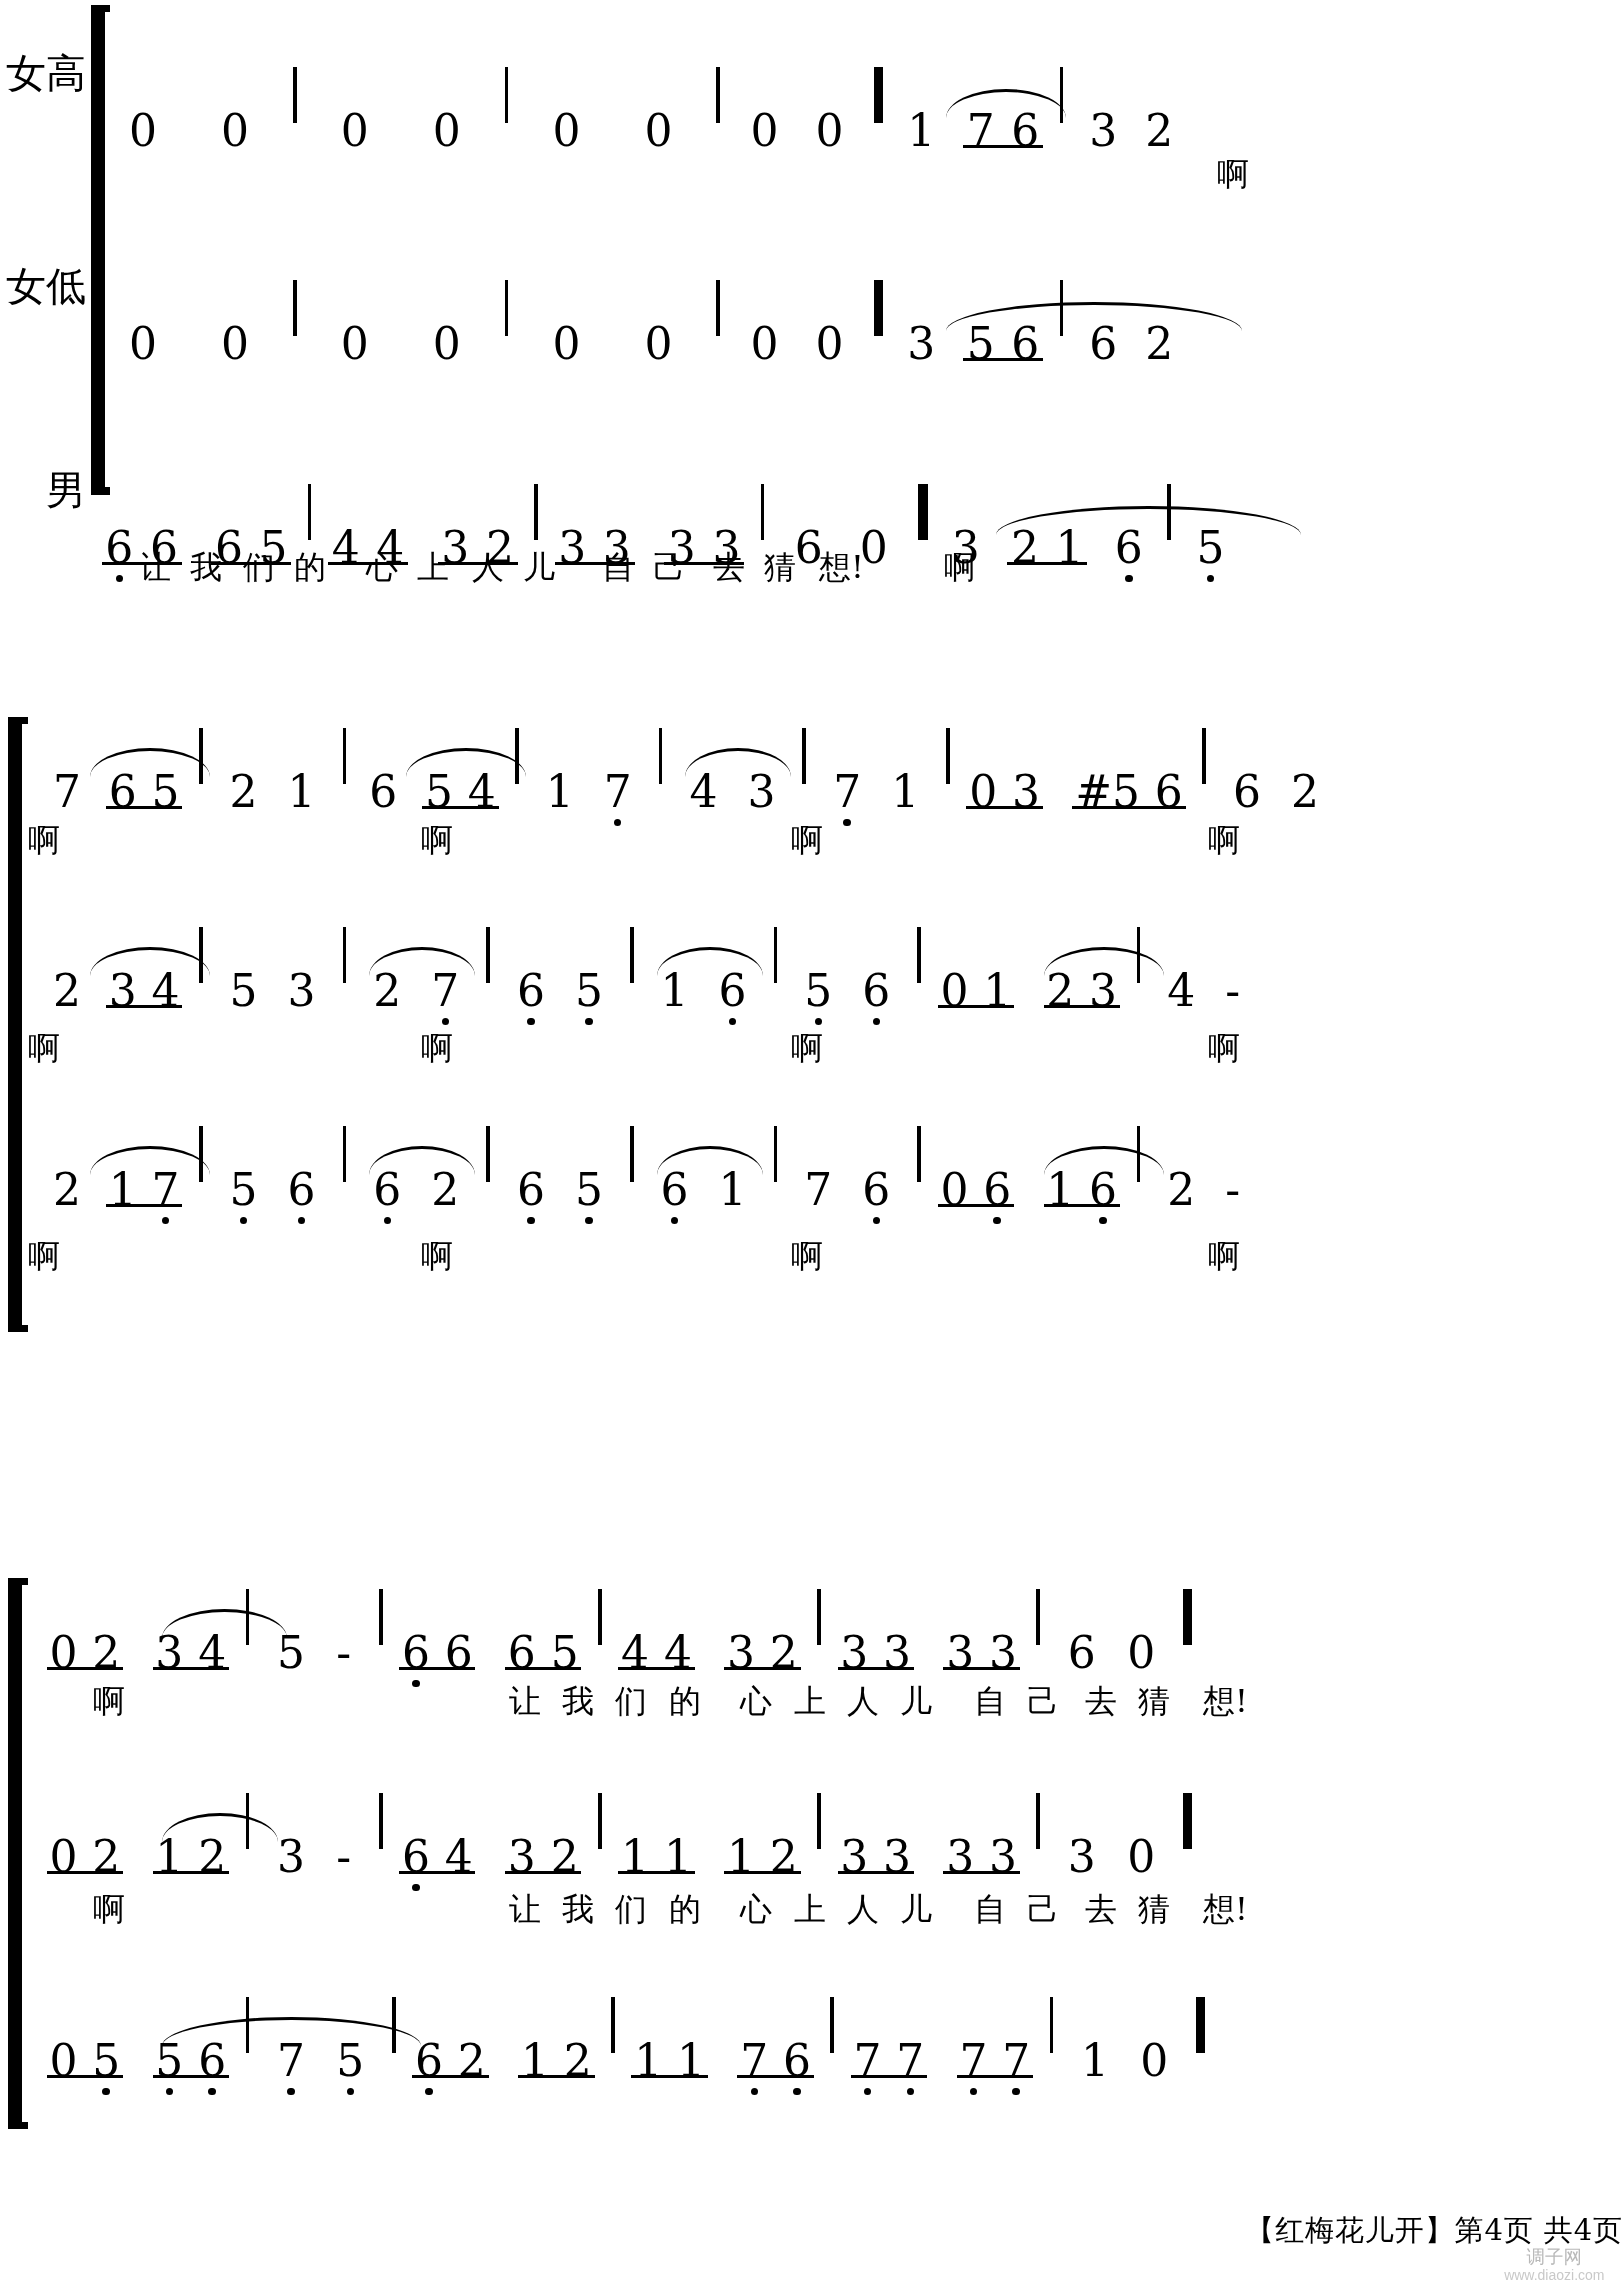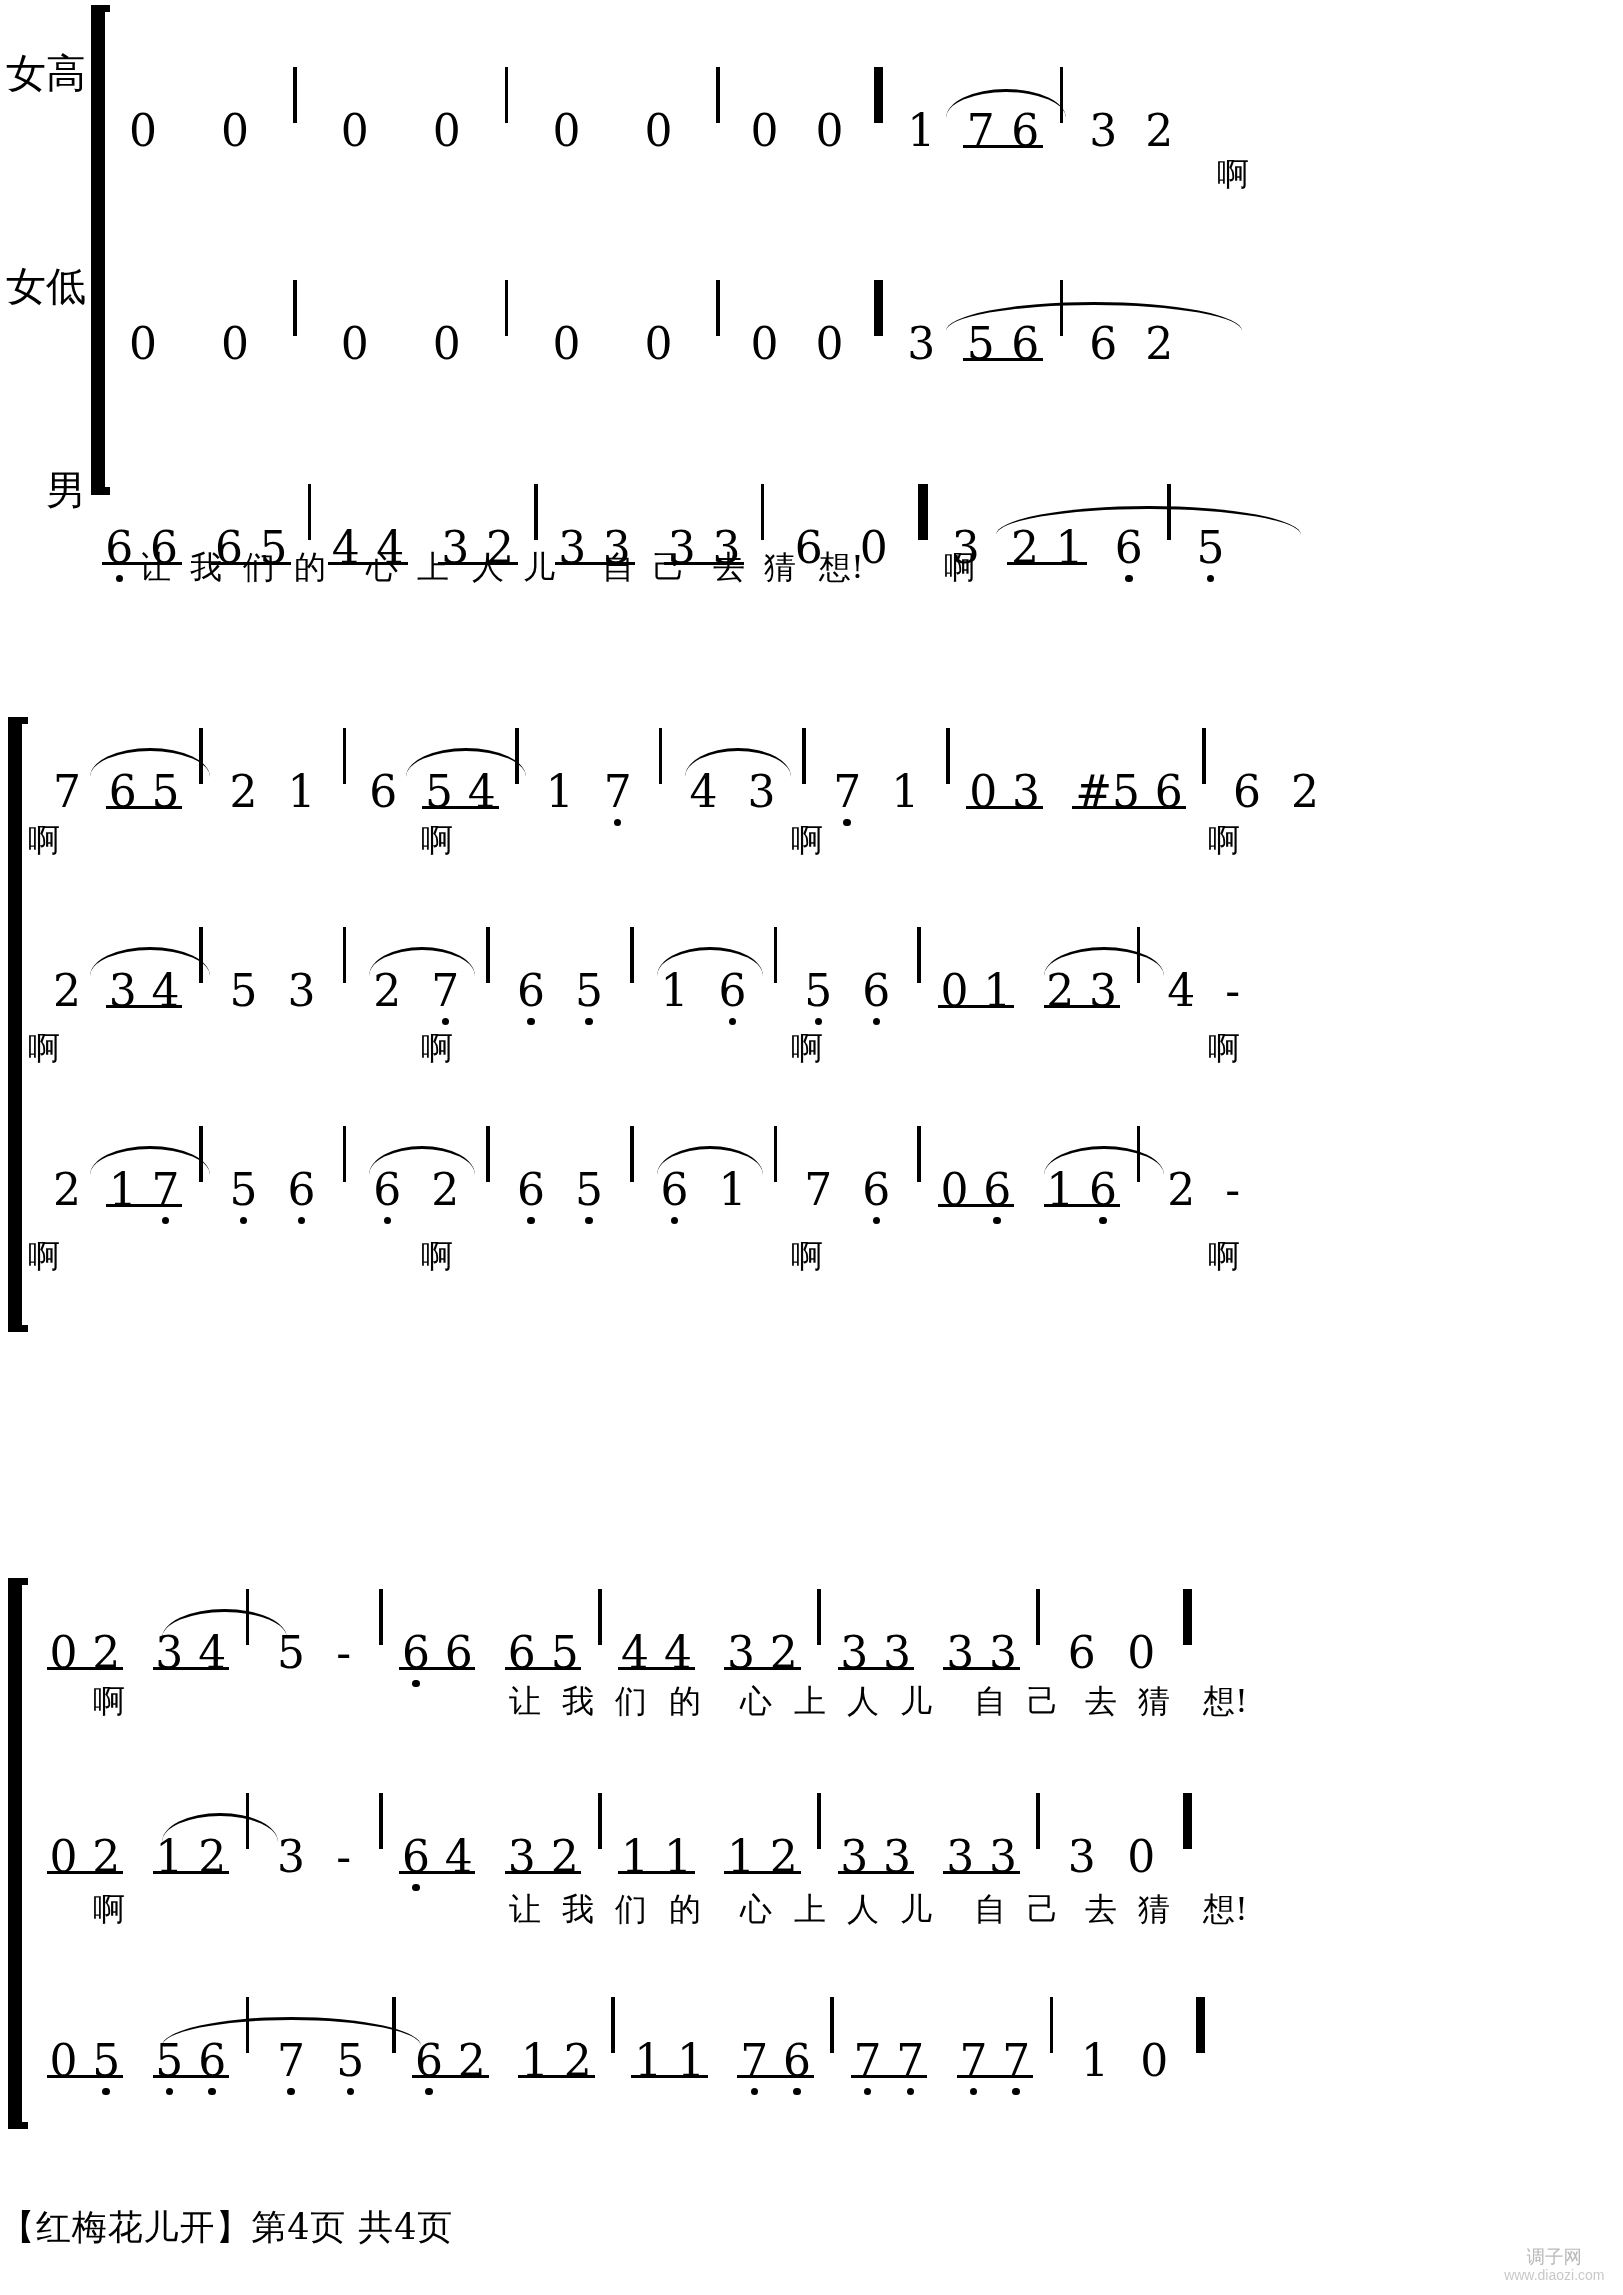--- a/index.html
+++ b/index.html
@@ -138,22 +138,22 @@
     border-top: 3.2px solid #000;
     border-radius: 50%/100% 100% 0 0;
     border-left: 0; border-right: 0; border-bottom: 0;
   }
 
   
   .footer {
     position: absolute;
     bottom: 44px;
     left: 0; right: 0;
-    text-align: left;
-    font-size: 35px;
+    text-align: right;
+    font-size: 29px;
     font-family: "DejaVu Serif", serif;
     letter-spacing: 0.9px;
   }
   .watermark {
     position: absolute;
     right: 18.5px;
     bottom: 12px;
     text-align: center;
     line-height: 1.15;
   }

